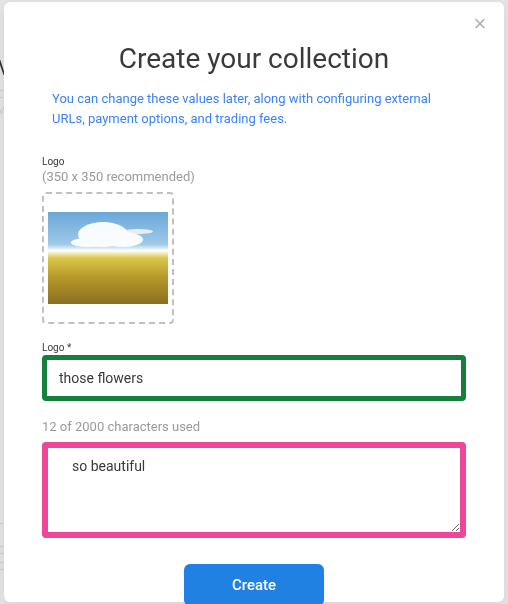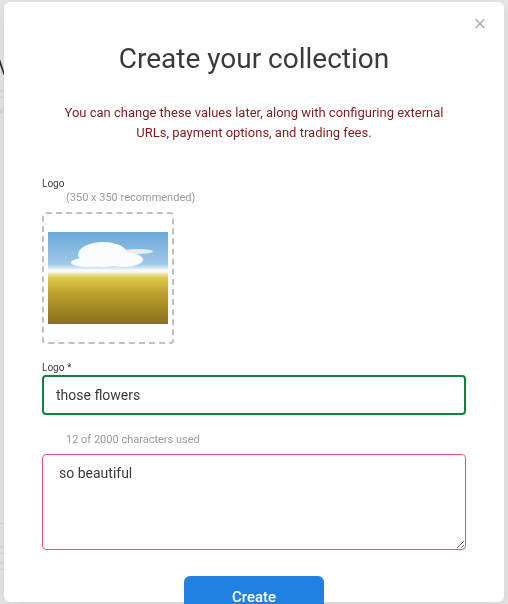--- a/index.html
+++ b/index.html
@@ -48,45 +48,44 @@
       border: none;
     }
     .modal-content {
       padding: 40px 38px 20px 38px;
     }
     .modal-title {
       text-align: center;
       font-size: 28px;
       font-weight: 400;
       color: #3a3a3a;
-      margin-bottom: 28px;
+      margin-bottom: 14px;
     }
     .modal-subtitle {
-      text-align: center;
+      text-align: left;
       font-size: 13px;
-      color: #7f1d1d;
+      color: #3b82f6;
       line-height: 1.5;
-      margin-bottom: 36px;
+      margin-bottom: 28px;
       padding: 0 10px;
     }
     .field-group {
       margin-bottom: 18px;
     }
     .field-label {
       font-size: 10px;
       color: #3a3a3a;
       margin-bottom: 2px;
       display: block;
     }
     .field-hint {
-      font-size: 11px;
+      font-size: 13px;
       color: #9a9a9a;
       margin-bottom: 8px;
       display: block;
-      margin-left: 24px;
     }
     .logo-upload {
       width: 132px;
       height: 132px;
       border: 2px dashed #c0c0c0;
       border-radius: 4px;
       display: flex;
       align-items: center;
       justify-content: center;
       cursor: pointer;
@@ -107,30 +106,30 @@
       width: 50px;
       height: 25px;
       background: #ffffff;
       border-radius: 50%;
       box-shadow: 20px 5px 0 -5px #ffffff, -15px 8px 0 -8px #ffffff, 35px -3px 0 -10px #f0f0f0;
       opacity: 0.95;
     }
     .text-input {
       width: 100%;
       padding: 10px 12px;
-      border: 2px solid #15803d;
+      border: 5px solid #15803d;
       border-radius: 4px;
       font-size: 14px;
       color: #3a3a3a;
       font-family: inherit;
     }
     .textarea-input {
       width: 100%;
-      padding: 10px 16px;
-      border: 1px solid #ec4899;
+      padding: 10px 24px;
+      border: 6px solid #ec4899;
       border-radius: 4px;
       font-size: 14px;
       color: #3a3a3a;
       font-family: inherit;
       height: 96px;
       resize: both;
     }
     .create-btn {
       display: block;
       margin: 22px auto 0 auto;

